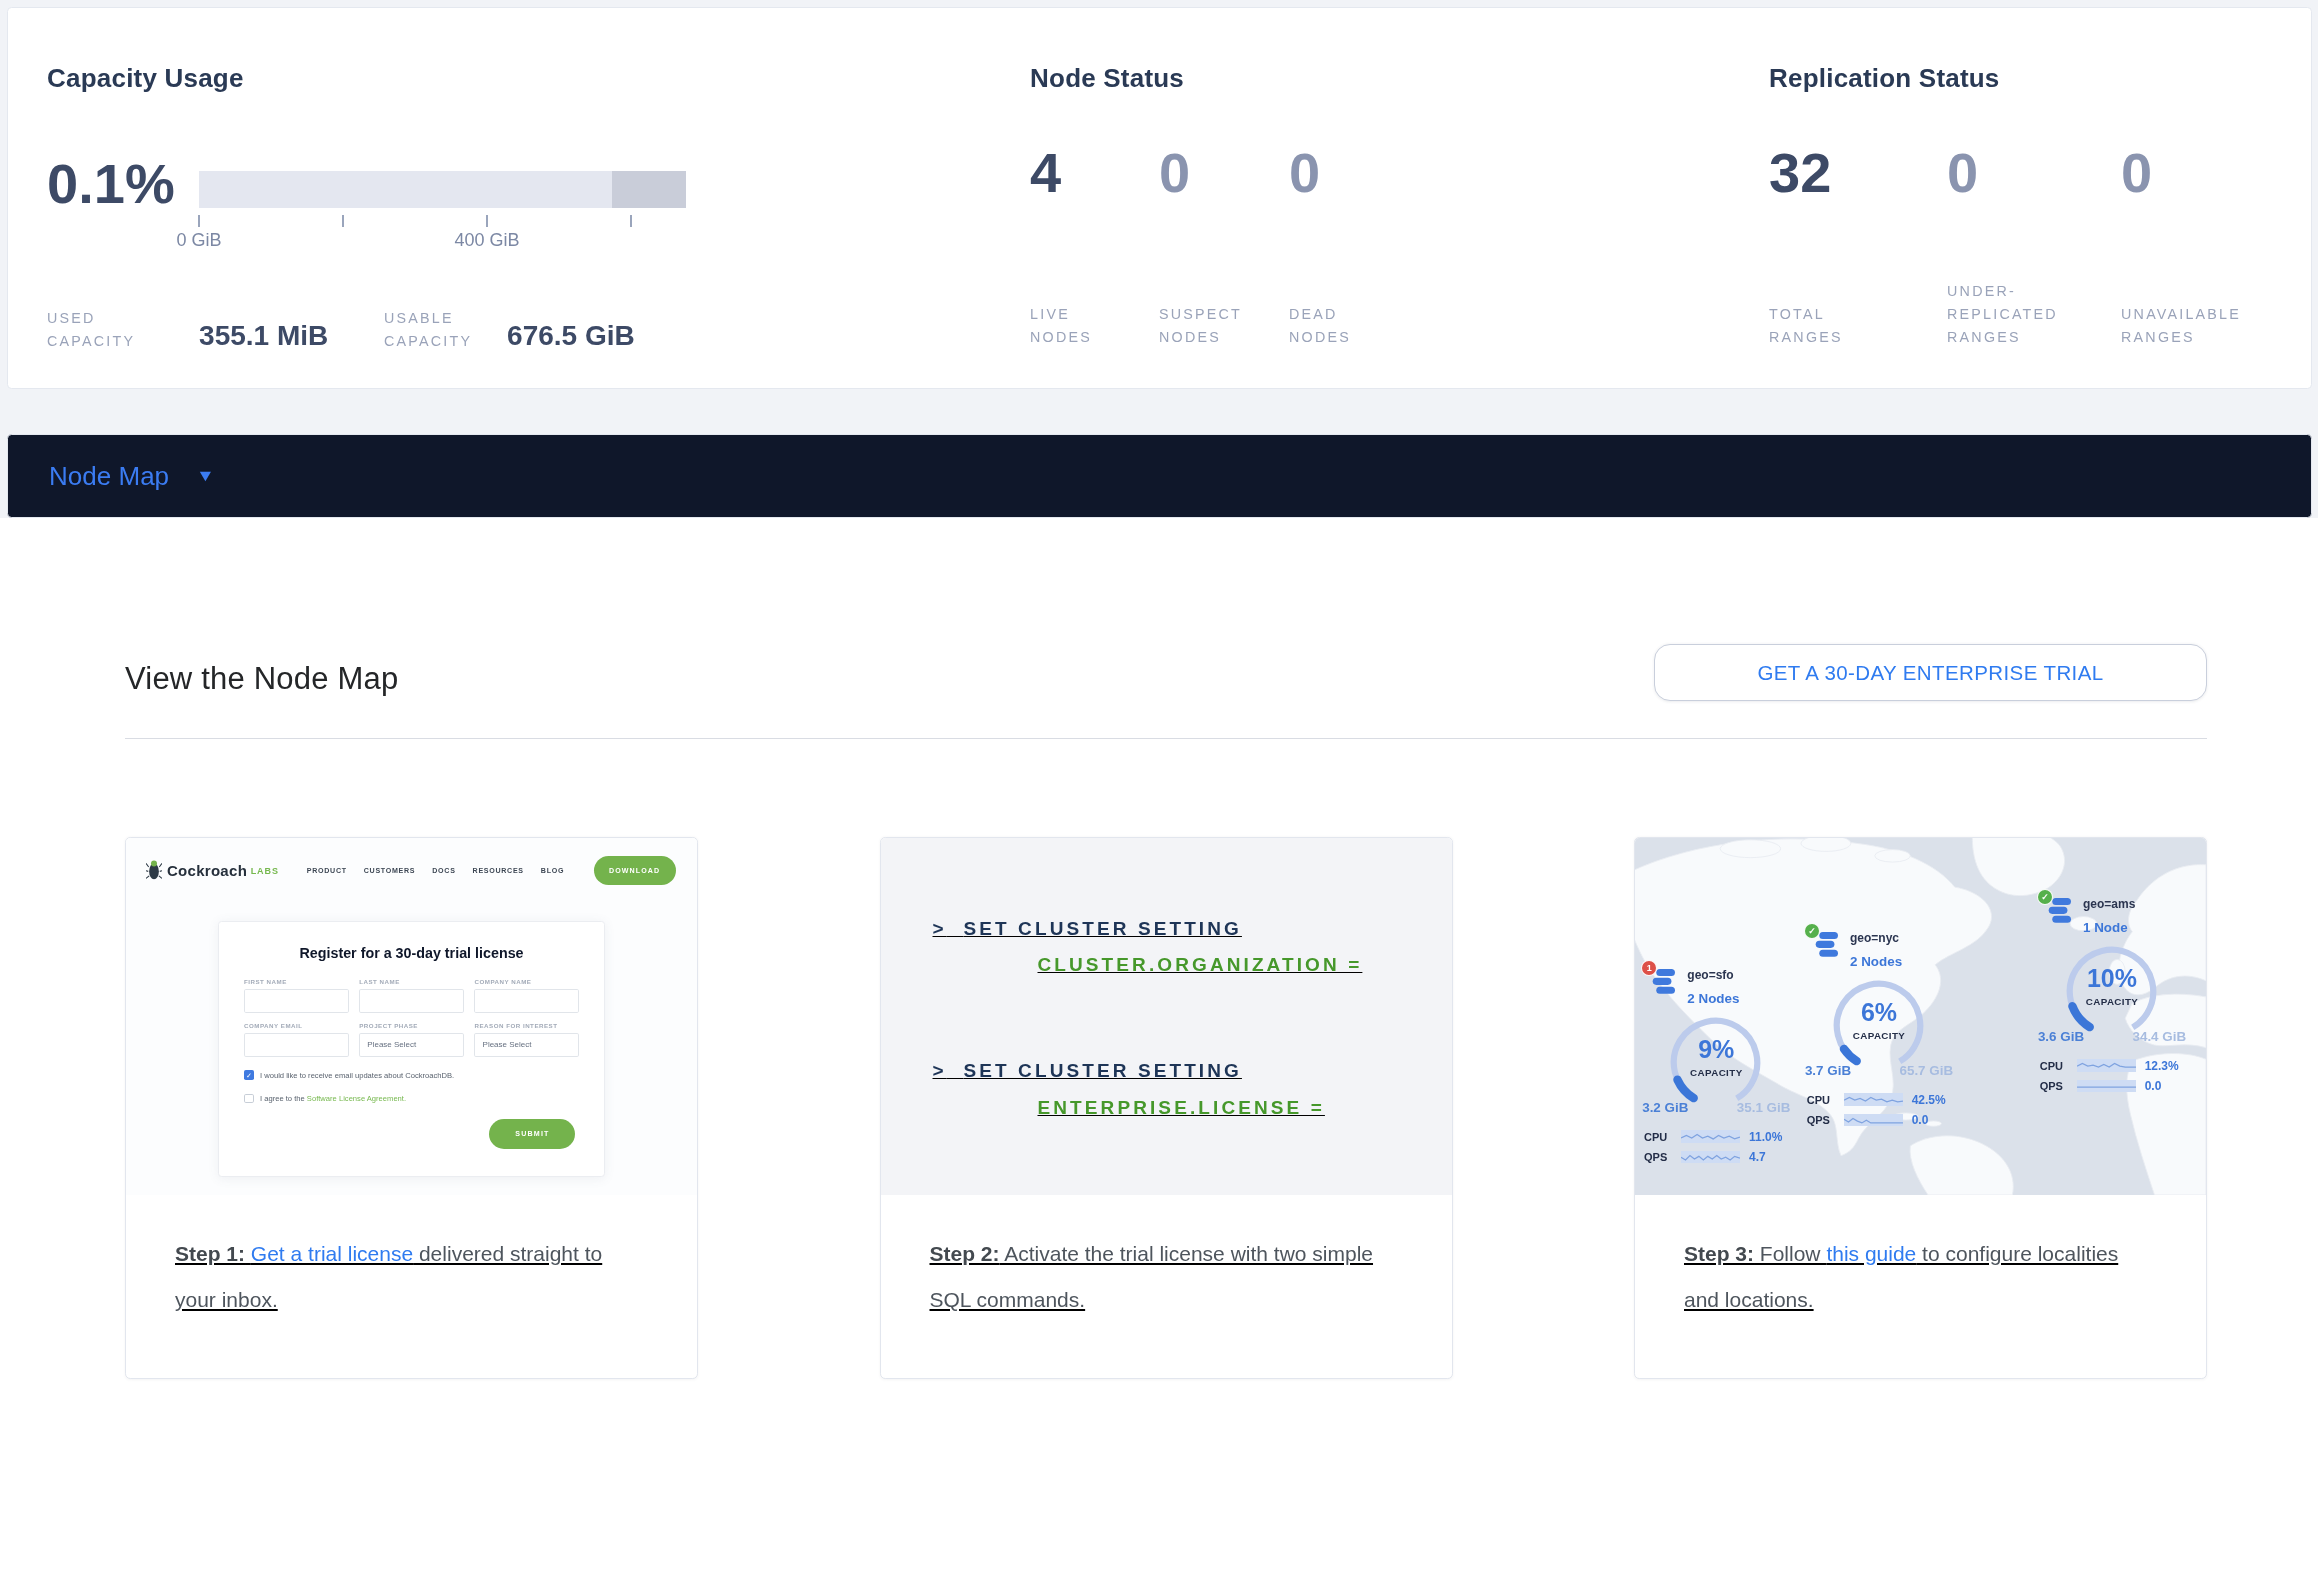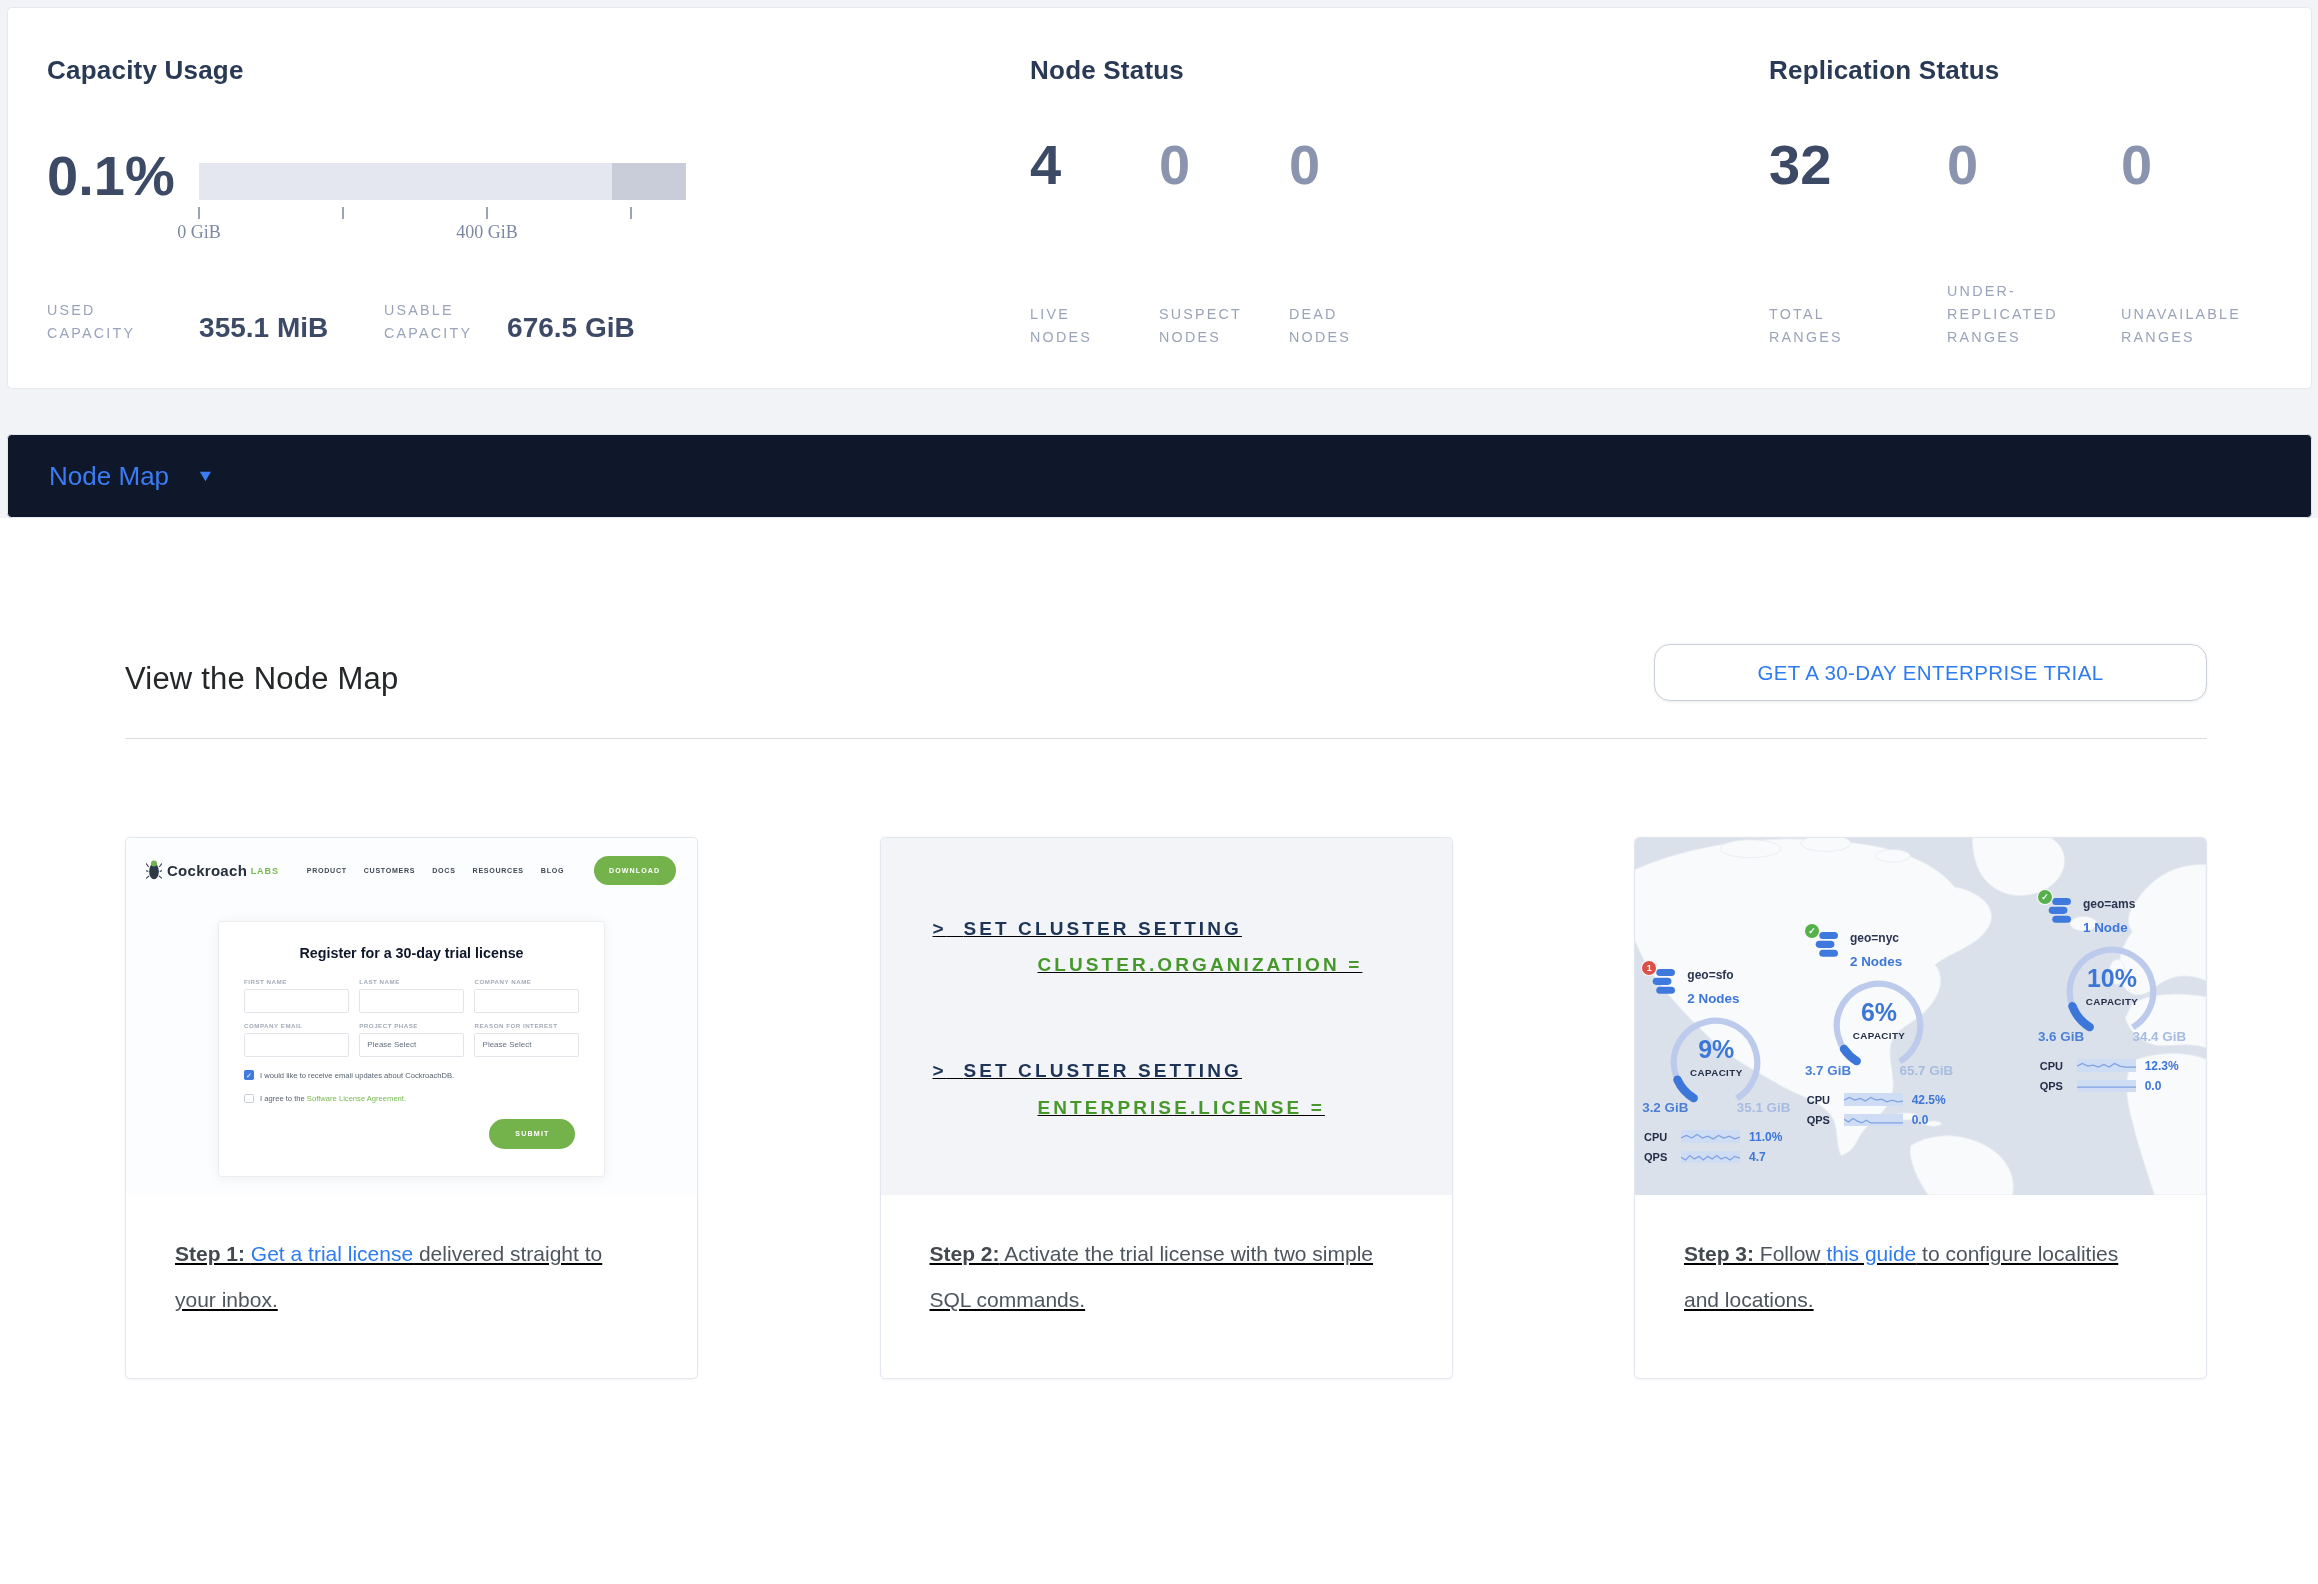--- a/index.html
+++ b/index.html
@@ -3,33 +3,33 @@
 <meta charset="utf-8">
 <style>
   * { margin:0; padding:0; box-sizing:border-box; }
   html,body { width:2319px; height:1585px; overflow:hidden; background:#fff;
     font-family:"Liberation Sans", sans-serif; }
 
   
   .top-zone { background:#f1f3f7; padding:7.1px 7.1px 0; }
   .stats-card { position:relative; height:382px; background:#fff;
     border:0.9px solid #e4e8ef; border-radius:4.5px; }
-  .sec { position:absolute; top:8px; bottom:0; }
+  .sec { position:absolute; top:16px; bottom:0; }
   .sec-cap  { left:39px;  width:945px; }
   .sec-node { left:1022px; width:695px; }
   .sec-repl { left:1761px; right:27px; }
   .panel-title { position:absolute; top:39px; left:0; font-size:26px; font-weight:700;
     color:#2a3a55; letter-spacing:0.2px; }
 
   .cap-pct { position:absolute; left:0; top:127px; font-size:56px; font-weight:700; color:#3d4a66; }
   .cap-bar { position:absolute; left:152px; top:147px; width:487px; height:37px; background:#e4e7f0; }
   .cap-bar-dark { position:absolute; right:0; top:0; width:74px; height:100%; background:#c9cdd9; }
   .cap-tick { position:absolute; top:44px; width:1.8px; height:11.6px; background:#9aa5bc; }
   .cap-tick-label { position:absolute; top:59px; font-size:18px; color:#7c88a4;
-    transform:translateX(-50%); white-space:nowrap;font-family:Liberation Serif, serif; }
+    transform:translateX(-50%); white-space:nowrap; }
   .stat-l { position:absolute; top:283px; font-size:14.3px; font-weight:500; letter-spacing:2.2px;
     color:#9aa3b9; line-height:23px; white-space:pre-line; }
   .stat-v { position:absolute; top:296px; font-size:28px; font-weight:700; color:#3d4a66; }
 
   .bigstat { position:absolute; top:121px; bottom:39px; }
   .bigstat .num { font-size:56px; font-weight:700; color:#3d4a66; line-height:1; }
   .bigstat.muted .num { color:#8a94af; font-weight:600; }
   .bigstat .lbl { position:absolute; bottom:0; left:0; font-size:14.3px; font-weight:500;
     letter-spacing:2.2px; color:#9aa3b9; line-height:23px; white-space:pre-line; }
 

